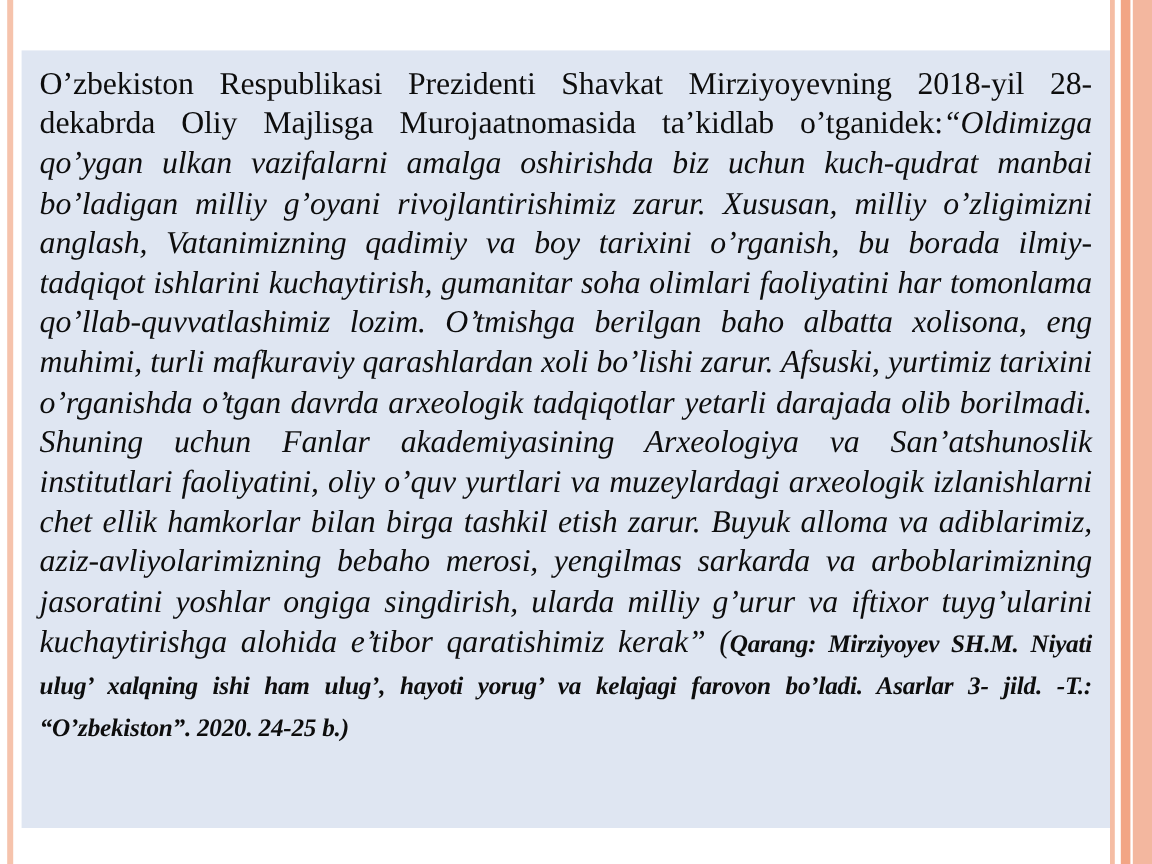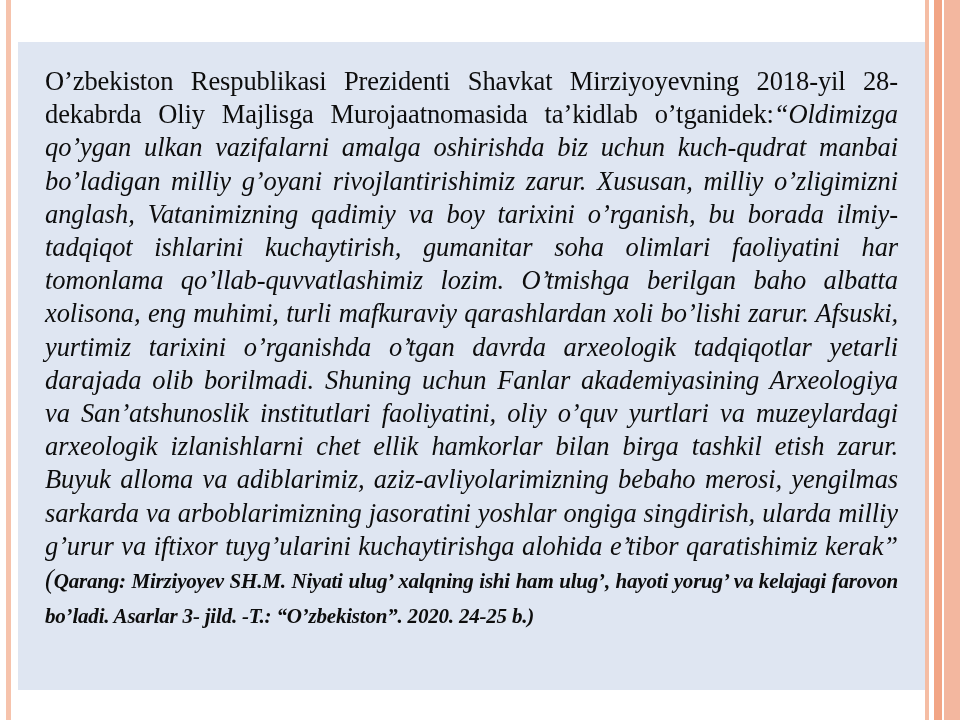--- a/index.html
+++ b/index.html
@@ -55,21 +55,21 @@
     left: 18px;
     top: 42px;
     width: 907px;
     height: 648px;
     background: #dfe6f2;
     box-sizing: border-box;
     padding: 10px 14px 0 14px;
   }
 
   .body-text {
-    margin: 13px;
+    margin: 1px;
     text-align: justify;
     text-justify: inter-word;
     color: #0d0d0d;
     font-size: 26.5px;
     line-height: 33.2px;
     letter-spacing: -0.1px;
   }
 
   .upright {
     font-style: normal;

